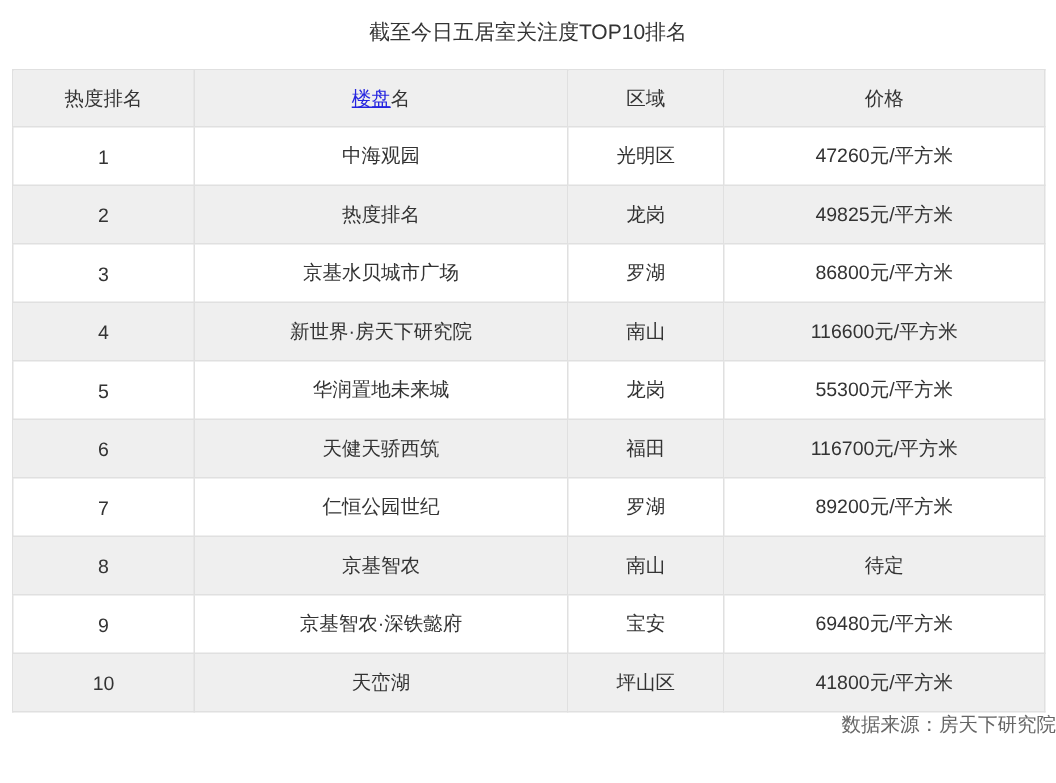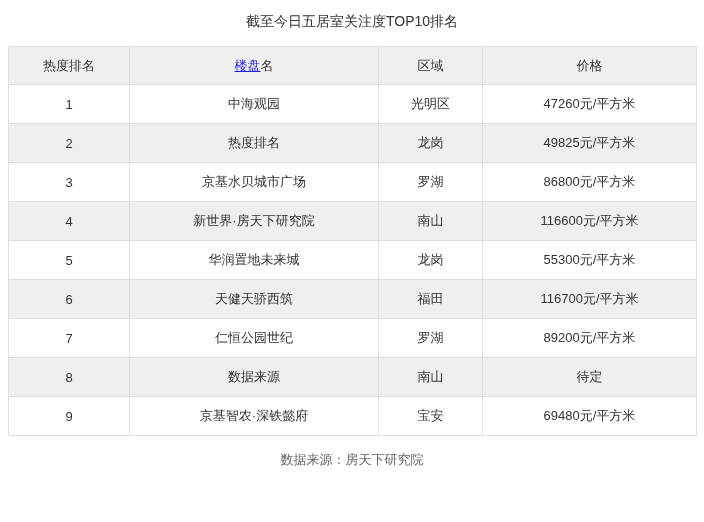--- a/index.html
+++ b/index.html
@@ -58,22 +58,21 @@
   }
   table.rank tbody tr.stripe td{
     background:var(--stripe);
   }
   a.header-link{
     color:var(--link);
     text-decoration:underline;
     cursor:pointer;
   }
   .footer{
-    margin-top:16px;
-    text-align:center;
+    text-align:right;
     font-size:13px;
     line-height:15px;
     color:var(--muted);
   }
 </style>
 </head>
 <body>
 
 <div class="page">
   <div class="title">截至今日五居室关注度TOP10排名</div>
@@ -131,27 +130,33 @@
           <td>116700元/平方米</td>
         </tr>
         <tr>
           <td>7</td>
           <td>仁恒公园世纪</td>
           <td>罗湖</td>
           <td>89200元/平方米</td>
         </tr>
         <tr class="stripe">
           <td>8</td>
-          <td>数据来源</td>
+          <td>京基智农</td>
           <td>南山</td>
           <td>待定</td>
         </tr>
         <tr>
           <td>9</td>
           <td>京基智农·深铁懿府</td>
           <td>宝安</td>
           <td>69480元/平方米</td>
         </tr>
+        <tr class="stripe">
+          <td>10</td>
+          <td>天峦湖</td>
+          <td>坪山区</td>
+          <td>41800元/平方米</td>
+        </tr>
       </tbody>
   </table>
 
   <div class="footer">数据来源：房天下研究院</div>
 </div>
 
 </body></html>

